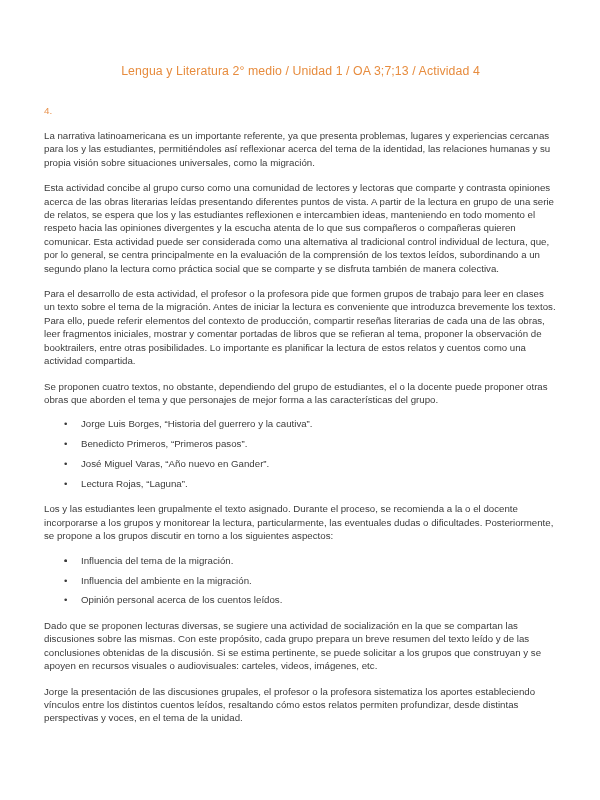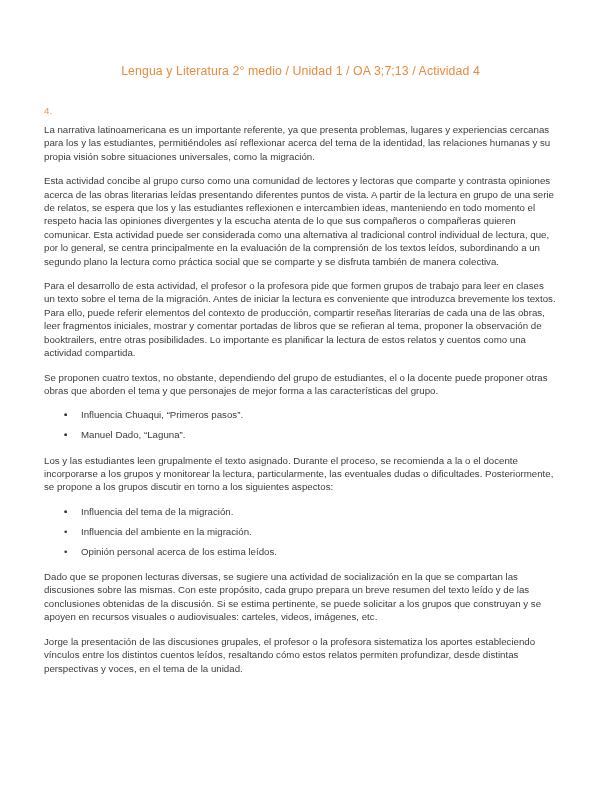--- a/index.html
+++ b/index.html
@@ -26,21 +26,21 @@
     display: flex;
     color: #e8914c;
     font-size: 9.8px;
     line-height: 13px;
     margin-bottom: 6px;
   }
   .section-heading .num { width: 14px; flex: 0 0 14px; }
   .para {
     font-size: 9.7px;
     line-height: 13.4px;
-    margin: 4px 0 11px 0;
+    margin: 12px 0 11px 0;
     text-align: left;
   }
   ul.doc-list {
     list-style: none;
     margin: 2px 0 12px 0;
     padding: 0;
   }
   ul.doc-list li {
     position: relative;
     font-size: 9.7px;
@@ -71,51 +71,53 @@
 
   <p class="para">Esta actividad concibe al grupo curso como una comunidad de lectores y lectoras que comparte y contrasta opiniones acerca de las obras literarias leídas presentando diferentes puntos de vista. A partir de la lectura en grupo de una serie de relatos, se espera que los y las estudiantes reflexionen e intercambien ideas, manteniendo en todo momento el respeto hacia las opiniones divergentes y la escucha atenta de lo que sus compañeros o compañeras quieren comunicar. Esta actividad puede ser considerada como una alternativa al tradicional control individual de lectura, que, por lo general, se centra principalmente en la evaluación de la comprensión de los textos leídos, subordinando a un segundo plano la lectura como práctica social que se comparte y se disfruta también de manera colectiva.</p>
 
   <p class="para">Para el desarrollo de esta actividad, el profesor o la profesora pide que formen grupos de trabajo para leer en clases un texto sobre el tema de la migración. Antes de iniciar la lectura es conveniente que introduzca brevemente los textos. Para ello, puede referir elementos del contexto de producción, compartir reseñas literarias de cada una de las obras, leer fragmentos iniciales, mostrar y comentar portadas de libros que se refieran al tema, proponer la observación de booktrailers, entre otras posibilidades. Lo importante es planificar la lectura de estos relatos y cuentos como una actividad compartida.</p>
 
   <p class="para">Se proponen cuatro textos, no obstante, dependiendo del grupo de estudiantes, el o la docente puede proponer otras obras que aborden el tema y que personajes de mejor forma a las características del grupo.</p>
 
   <ul class="doc-list">
     <li>
       <span class="bullet">•</span>
+      <span>Jorge Luis Borges, “Historia del guerrero y la cautiva”.</span>
     </li>
     <li>
       <span class="bullet">•</span>
-      <span>Influencia Chuaqui, “Primeros pasos”.</span>
+      <span>Benedicto Primeros, “Primeros pasos”.</span>
     </li>
     <li>
       <span class="bullet">•</span>
+      <span>José Miguel Varas, “Año nuevo en Gander”.</span>
     </li>
     <li>
       <span class="bullet">•</span>
-      <span>Manuel Dado, “Laguna”.</span>
+      <span>Lectura Rojas, “Laguna”.</span>
     </li>
   </ul>
 
   <p class="para">Los y las estudiantes leen grupalmente el texto asignado. Durante el proceso, se recomienda a la o el docente incorporarse a los grupos y monitorear la lectura, particularmente, las eventuales dudas o dificultades. Posteriormente, se propone a los grupos discutir en torno a los siguientes aspectos:</p>
 
   <ul class="doc-list">
     <li>
       <span class="bullet">•</span>
     </li>
     <li>
       <span class="bullet">•</span>
       <span>Influencia del tema de la migración.</span>
     </li>
     <li>
       <span class="bullet">•</span>
       <span>Influencia del ambiente en la migración.</span>
     </li>
     <li>
       <span class="bullet">•</span>
-      <span>Opinión personal acerca de los estima leídos.</span>
+      <span>Opinión personal acerca de los cuentos leídos.</span>
     </li>
   </ul>
 
   <p class="para">Dado que se proponen lecturas diversas, se sugiere una actividad de socialización en la que se compartan las discusiones sobre las mismas. Con este propósito, cada grupo prepara un breve resumen del texto leído y de las conclusiones obtenidas de la discusión. Si se estima pertinente, se puede solicitar a los grupos que construyan y se apoyen en recursos visuales o audiovisuales: carteles, videos, imágenes, etc.</p>
 
   <p class="para">Jorge la presentación de las discusiones grupales, el profesor o la profesora sistematiza los aportes estableciendo vínculos entre los distintos cuentos leídos, resaltando cómo estos relatos permiten profundizar, desde distintas perspectivas y voces, en el tema de la unidad.</p>
 
 </div>
 
 </body></html>

